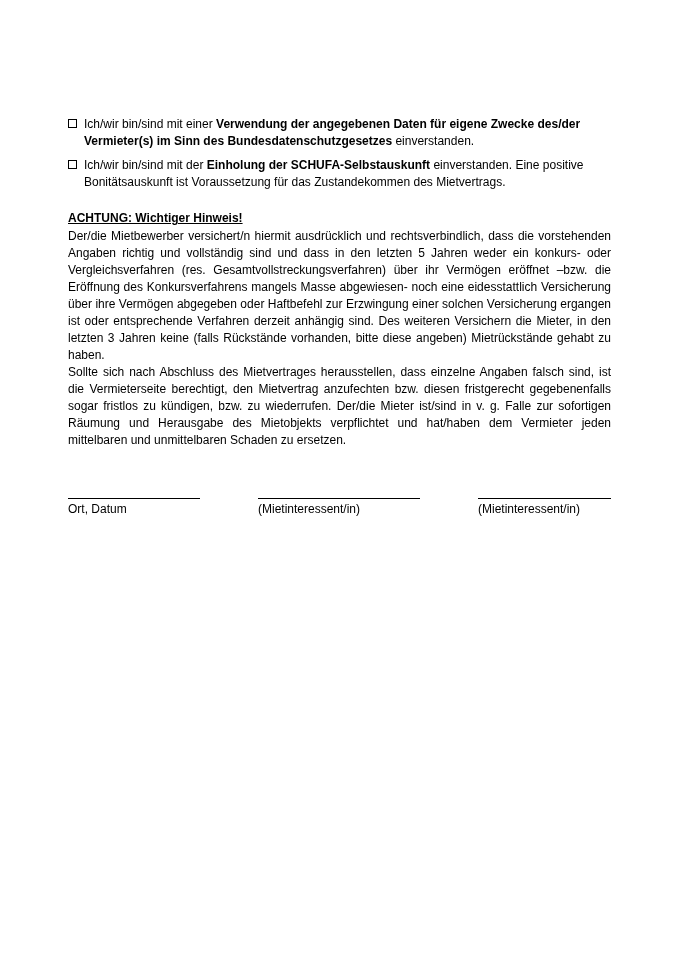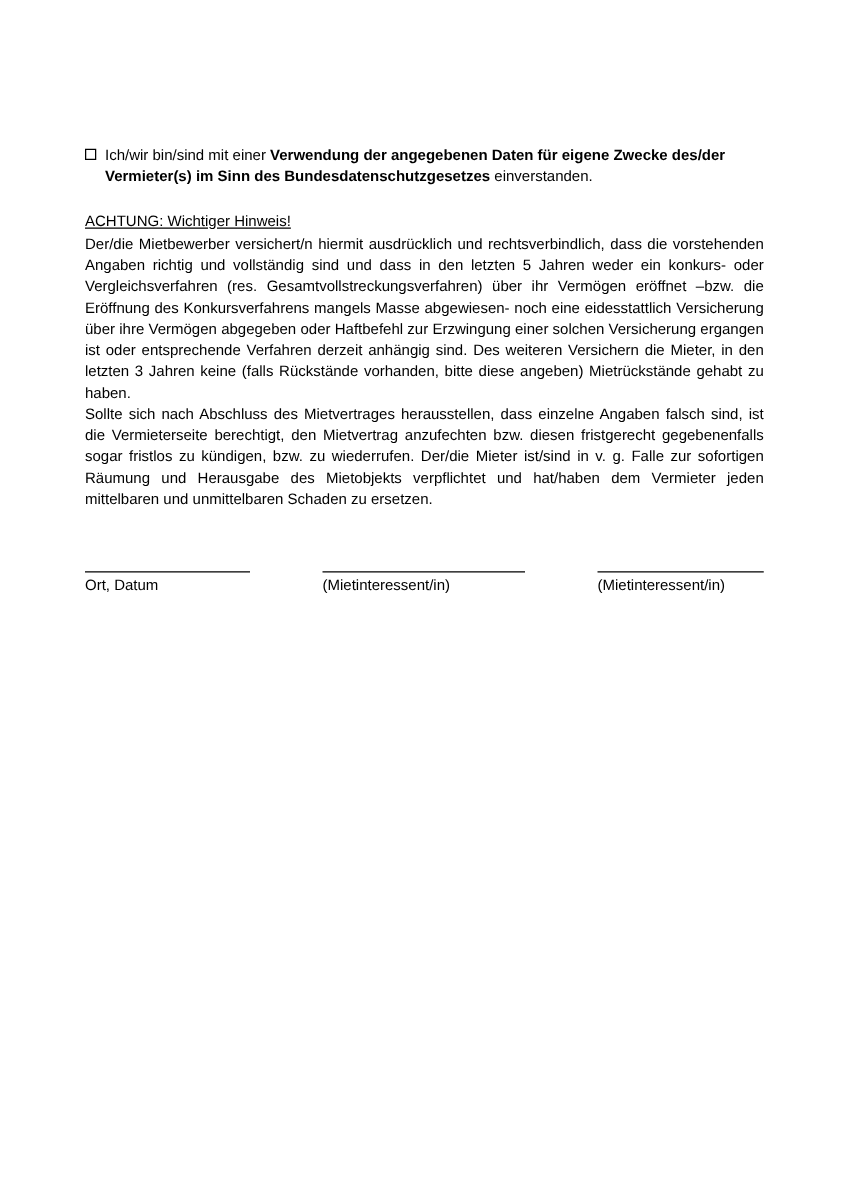--- a/index.html
+++ b/index.html
@@ -37,21 +37,21 @@
     width: 9px;
     height: 9px;
     border: 1px solid #000;
     background: #fff;
     margin-top: 3px;
     cursor: pointer;
   }
   .cb-text b { font-weight: bold; }
   .notice-heading {
     font-size: 12px;
-    font-weight: normal;
+    font-weight: bold;
     text-decoration: underline;
     margin-top: 20px;
   }
   .notice-line {
     font-size: 12px;
     line-height: 17px;
     margin-top: 2px;
   }
   .legal-block { margin-top: 3px; }
   .legal {
@@ -81,20 +81,24 @@
 <body>
 
 <div class="page">
   <div class="content">
 
     <div class="checkbox-item">
       <span class="checkbox"></span>
       <span class="cb-text"><span>Ich/wir bin/sind mit einer </span><b>Verwendung der angegebenen Daten für eigene Zwecke des/der Vermieter(s) im Sinn des Bundesdatenschutzgesetzes</b><span> einverstanden.</span></span>
     </div>
 
+    <div class="checkbox-item">
+      <span class="checkbox"></span>
+      <span class="cb-text"><span>Ich/wir bin/sind mit der </span><b>Einholung der SCHUFA-Selbstauskunft</b><span> einverstanden. Eine positive Bonitätsauskunft ist Voraussetzung für das Zustandekommen des Mietvertrags.</span></span>
+    </div>
 
     <div class="notice-heading">ACHTUNG: Wichtiger Hinweis!</div>
 
     <div class="legal-block">
       <p class="legal">Der/die Mietbewerber versichert/n hiermit ausdrücklich und rechtsverbindlich, dass die vorstehenden Angaben richtig und vollständig sind und dass in den letzten 5 Jahren weder ein konkurs- oder Vergleichsverfahren (res. Gesamtvollstreckungsverfahren) über ihr Vermögen eröffnet –bzw. die Eröffnung des Konkursverfahrens mangels Masse abgewiesen- noch eine eidesstattlich Versicherung über ihre Vermögen abgegeben oder Haftbefehl zur Erzwingung einer solchen Versicherung ergangen ist oder entsprechende Verfahren derzeit anhängig sind. Des weiteren Versichern die Mieter, in den letzten 3 Jahren keine (falls Rückstände vorhanden, bitte diese angeben) Mietrückstände gehabt zu haben.</p>
       <p class="legal">Sollte sich nach Abschluss des Mietvertrages herausstellen, dass einzelne Angaben falsch sind, ist die Vermieterseite berechtigt, den Mietvertrag anzufechten bzw. diesen fristgerecht gegebenenfalls sogar fristlos zu kündigen, bzw. zu wiederrufen. Der/die Mieter ist/sind in v. g. Falle zur sofortigen Räumung und Herausgabe des Mietobjekts verpflichtet und hat/haben dem Vermieter jeden mittelbaren und unmittelbaren Schaden zu ersetzen.</p>
     </div>
 
     <div class="sig-row">
       <div class="sig-col">

